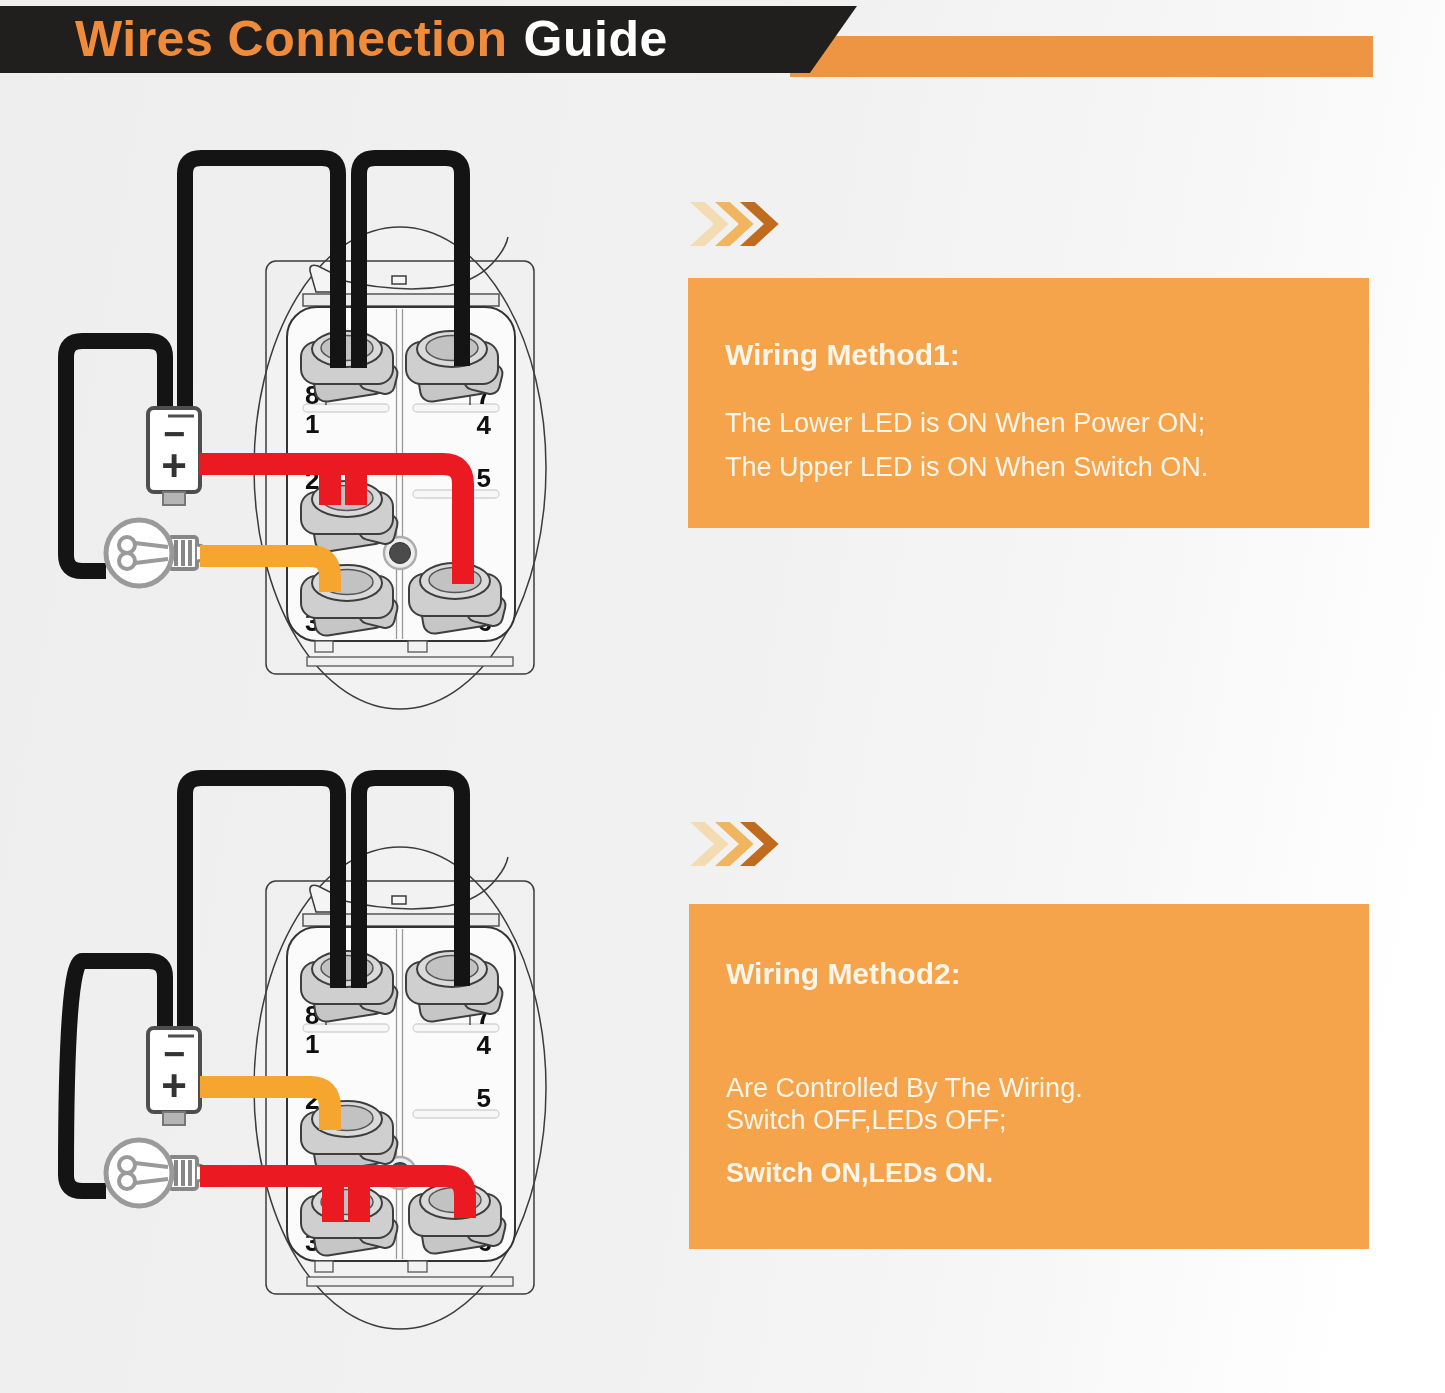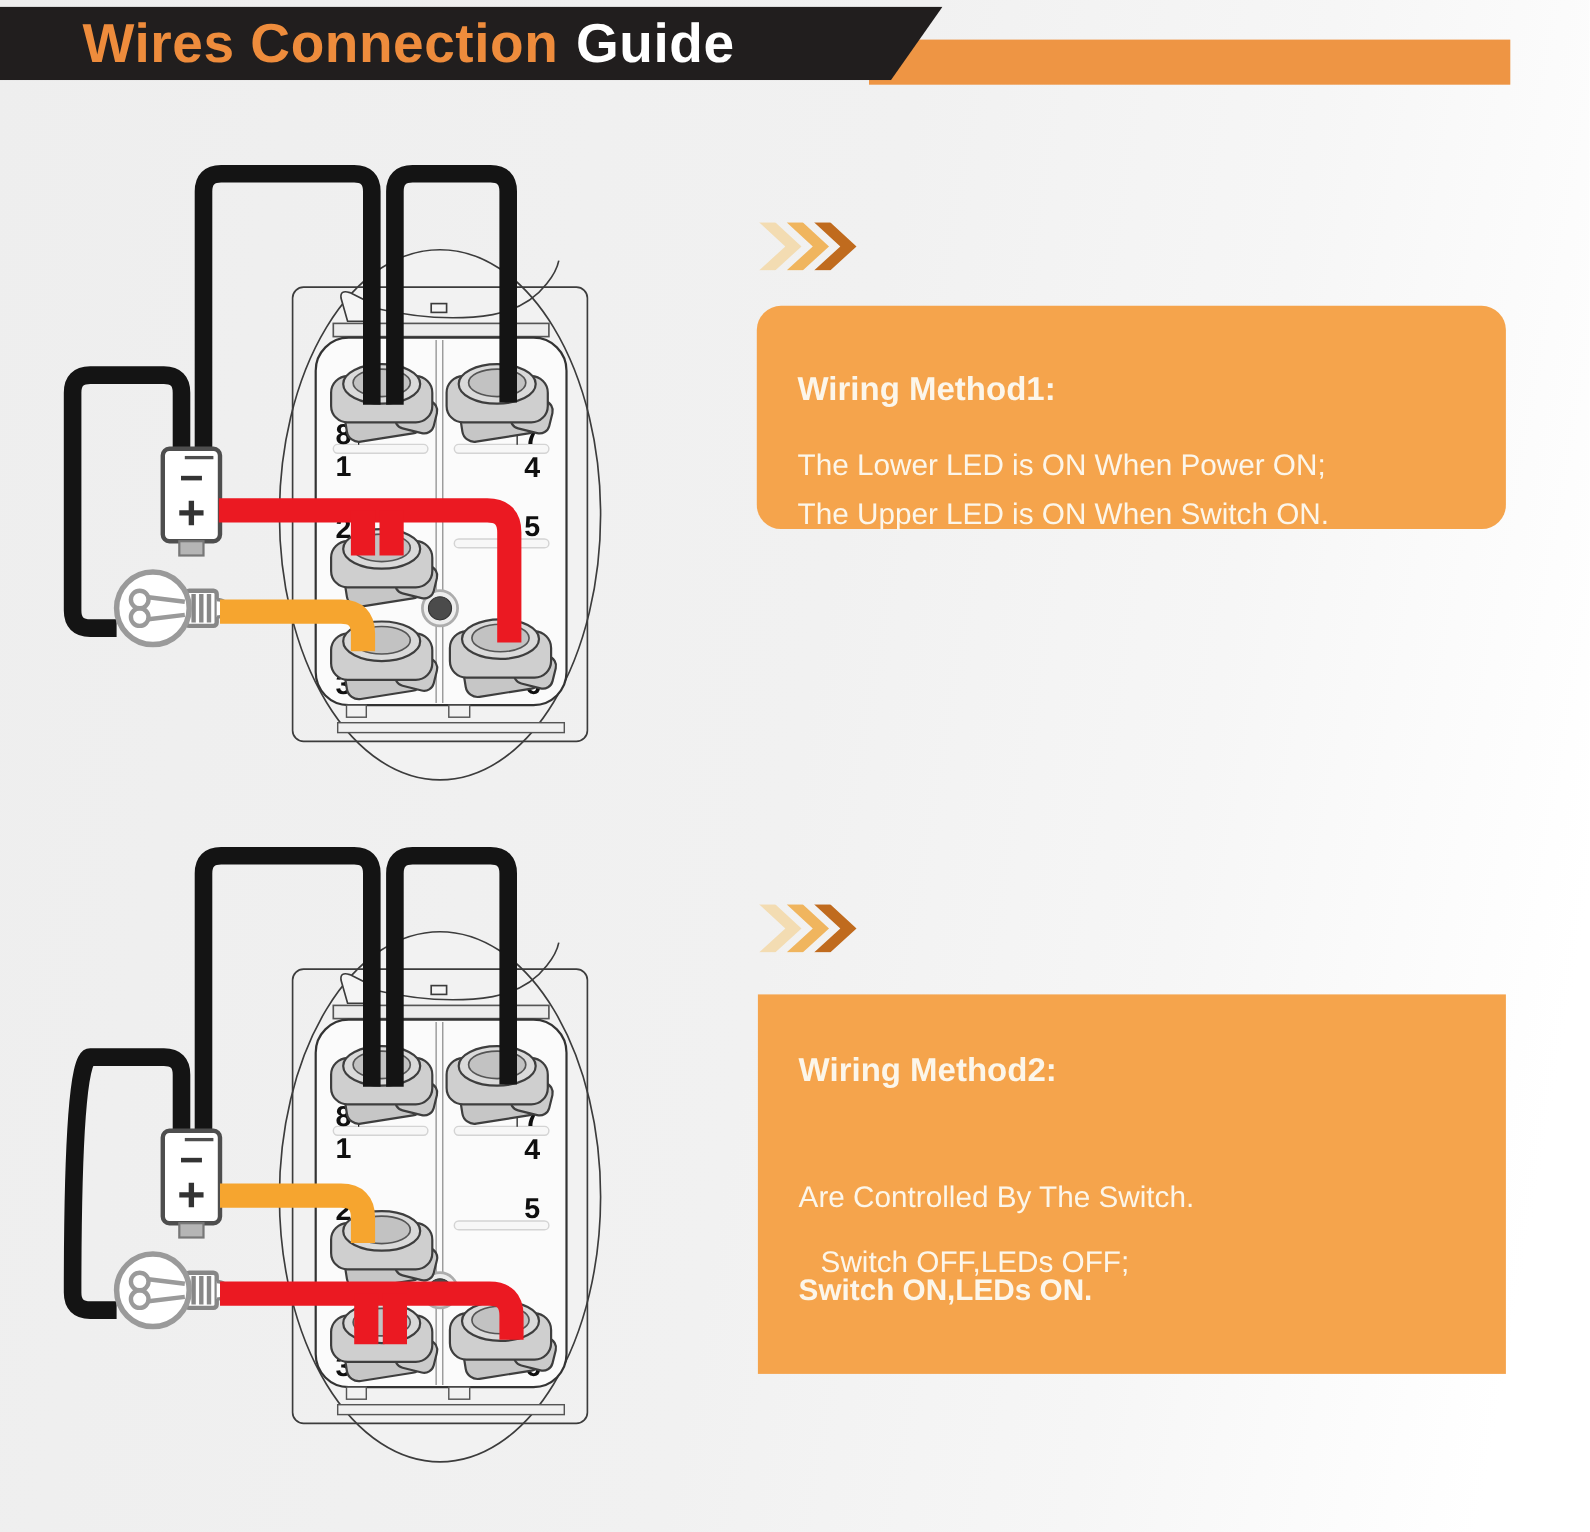--- a/index.html
+++ b/index.html
@@ -28,32 +28,32 @@
   #chev-bottom{left:690px;top:822px;}
   .chevrons i{
     position:absolute;top:0;width:46px;height:44px;display:block;
     clip-path:polygon(0 0,32% 0,84% 50%,32% 100%,0 100%,52% 50%);
   }
   .chevrons i.c1{left:0;background:#F3DCB2;}
   .chevrons i.c2{left:25px;background:#F0B55E;}
   .chevrons i.c3{left:50px;background:#C06B1E;}
   
   .infobox{position:absolute;background:#F5A44C;z-index:3;}
-  #box1{left:688px;top:278px;width:681px;height:203px;border-radius:22px;}
+  #box1{left:688px;top:278px;width:681px;height:250px;}
   #box2{left:689px;top:904px;width:680px;height:345px;}
   .infobox .heading{
     position:absolute;left:37px;font-weight:bold;font-size:30px;color:#FCF6EA;white-space:nowrap;
   }
   #box1 .heading{top:60px;}
   #box2 .heading{top:53px;}
   .infobox .line{
     position:absolute;left:37px;font-size:27px;color:#FCF6EA;white-space:nowrap;text-align:right;
   }
   #box1 .l0{top:130px;} #box1 .l1{top:174px;}
-  #box2 .l0{top:123px;} #box2 .l1{top:169px;} #box2 .l2{top:228px;margin-left:20px;} #box2 .l3{top:254px;font-weight:bold;}
+  #box2 .l0{top:123px;} #box2 .l1{top:169px;} #box2 .l2{top:201px;} #box2 .l3{top:254px;font-weight:bold;}
   
   svg.diagram{position:absolute;left:0;top:0;z-index:2;font-family:"Liberation Sans",sans-serif;}
   svg text{font-family:"Liberation Sans",sans-serif;}
 </style>
 </head>
 <body>
 
 <div class="accent-bar"></div>
 <div class="banner">
   <span class="t-orange">Wires Connection</span><span class="t-white">Guide</span>
@@ -70,21 +70,21 @@
   <i class="c3"></i>
 </div>
 
 <div class="infobox" id="box1">
   <div class="heading">Wiring Method1:</div>
   <div class="line l0">The Lower LED is ON When Power ON;</div>
   <div class="line l1">The Upper LED is ON When Switch ON.</div>
 </div>
 <div class="infobox" id="box2">
   <div class="heading">Wiring Method2:</div>
-  <div class="line l1">Are Controlled By The Switch.</div>
+  <div class="line l1">Are Controlled By The Wiring.</div>
   <div class="line l2">Switch OFF,LEDs OFF;</div>
   <div class="line l3">Switch ON,LEDs ON.</div>
 </div>
 
 <svg class="diagram" width="1445" height="1393" viewBox="0 0 1445 1393">
   <defs>
 
     <g id="nut">
       <rect x="-36" y="2" width="70" height="34" rx="11" transform="rotate(-9)" fill="#c6c6c6" stroke="#3e3e3e" stroke-width="2"></rect>
       <rect x="16" y="-8" width="36" height="30" rx="9" transform="rotate(14)" fill="#cbcbcb" stroke="#3e3e3e" stroke-width="2"></rect>

